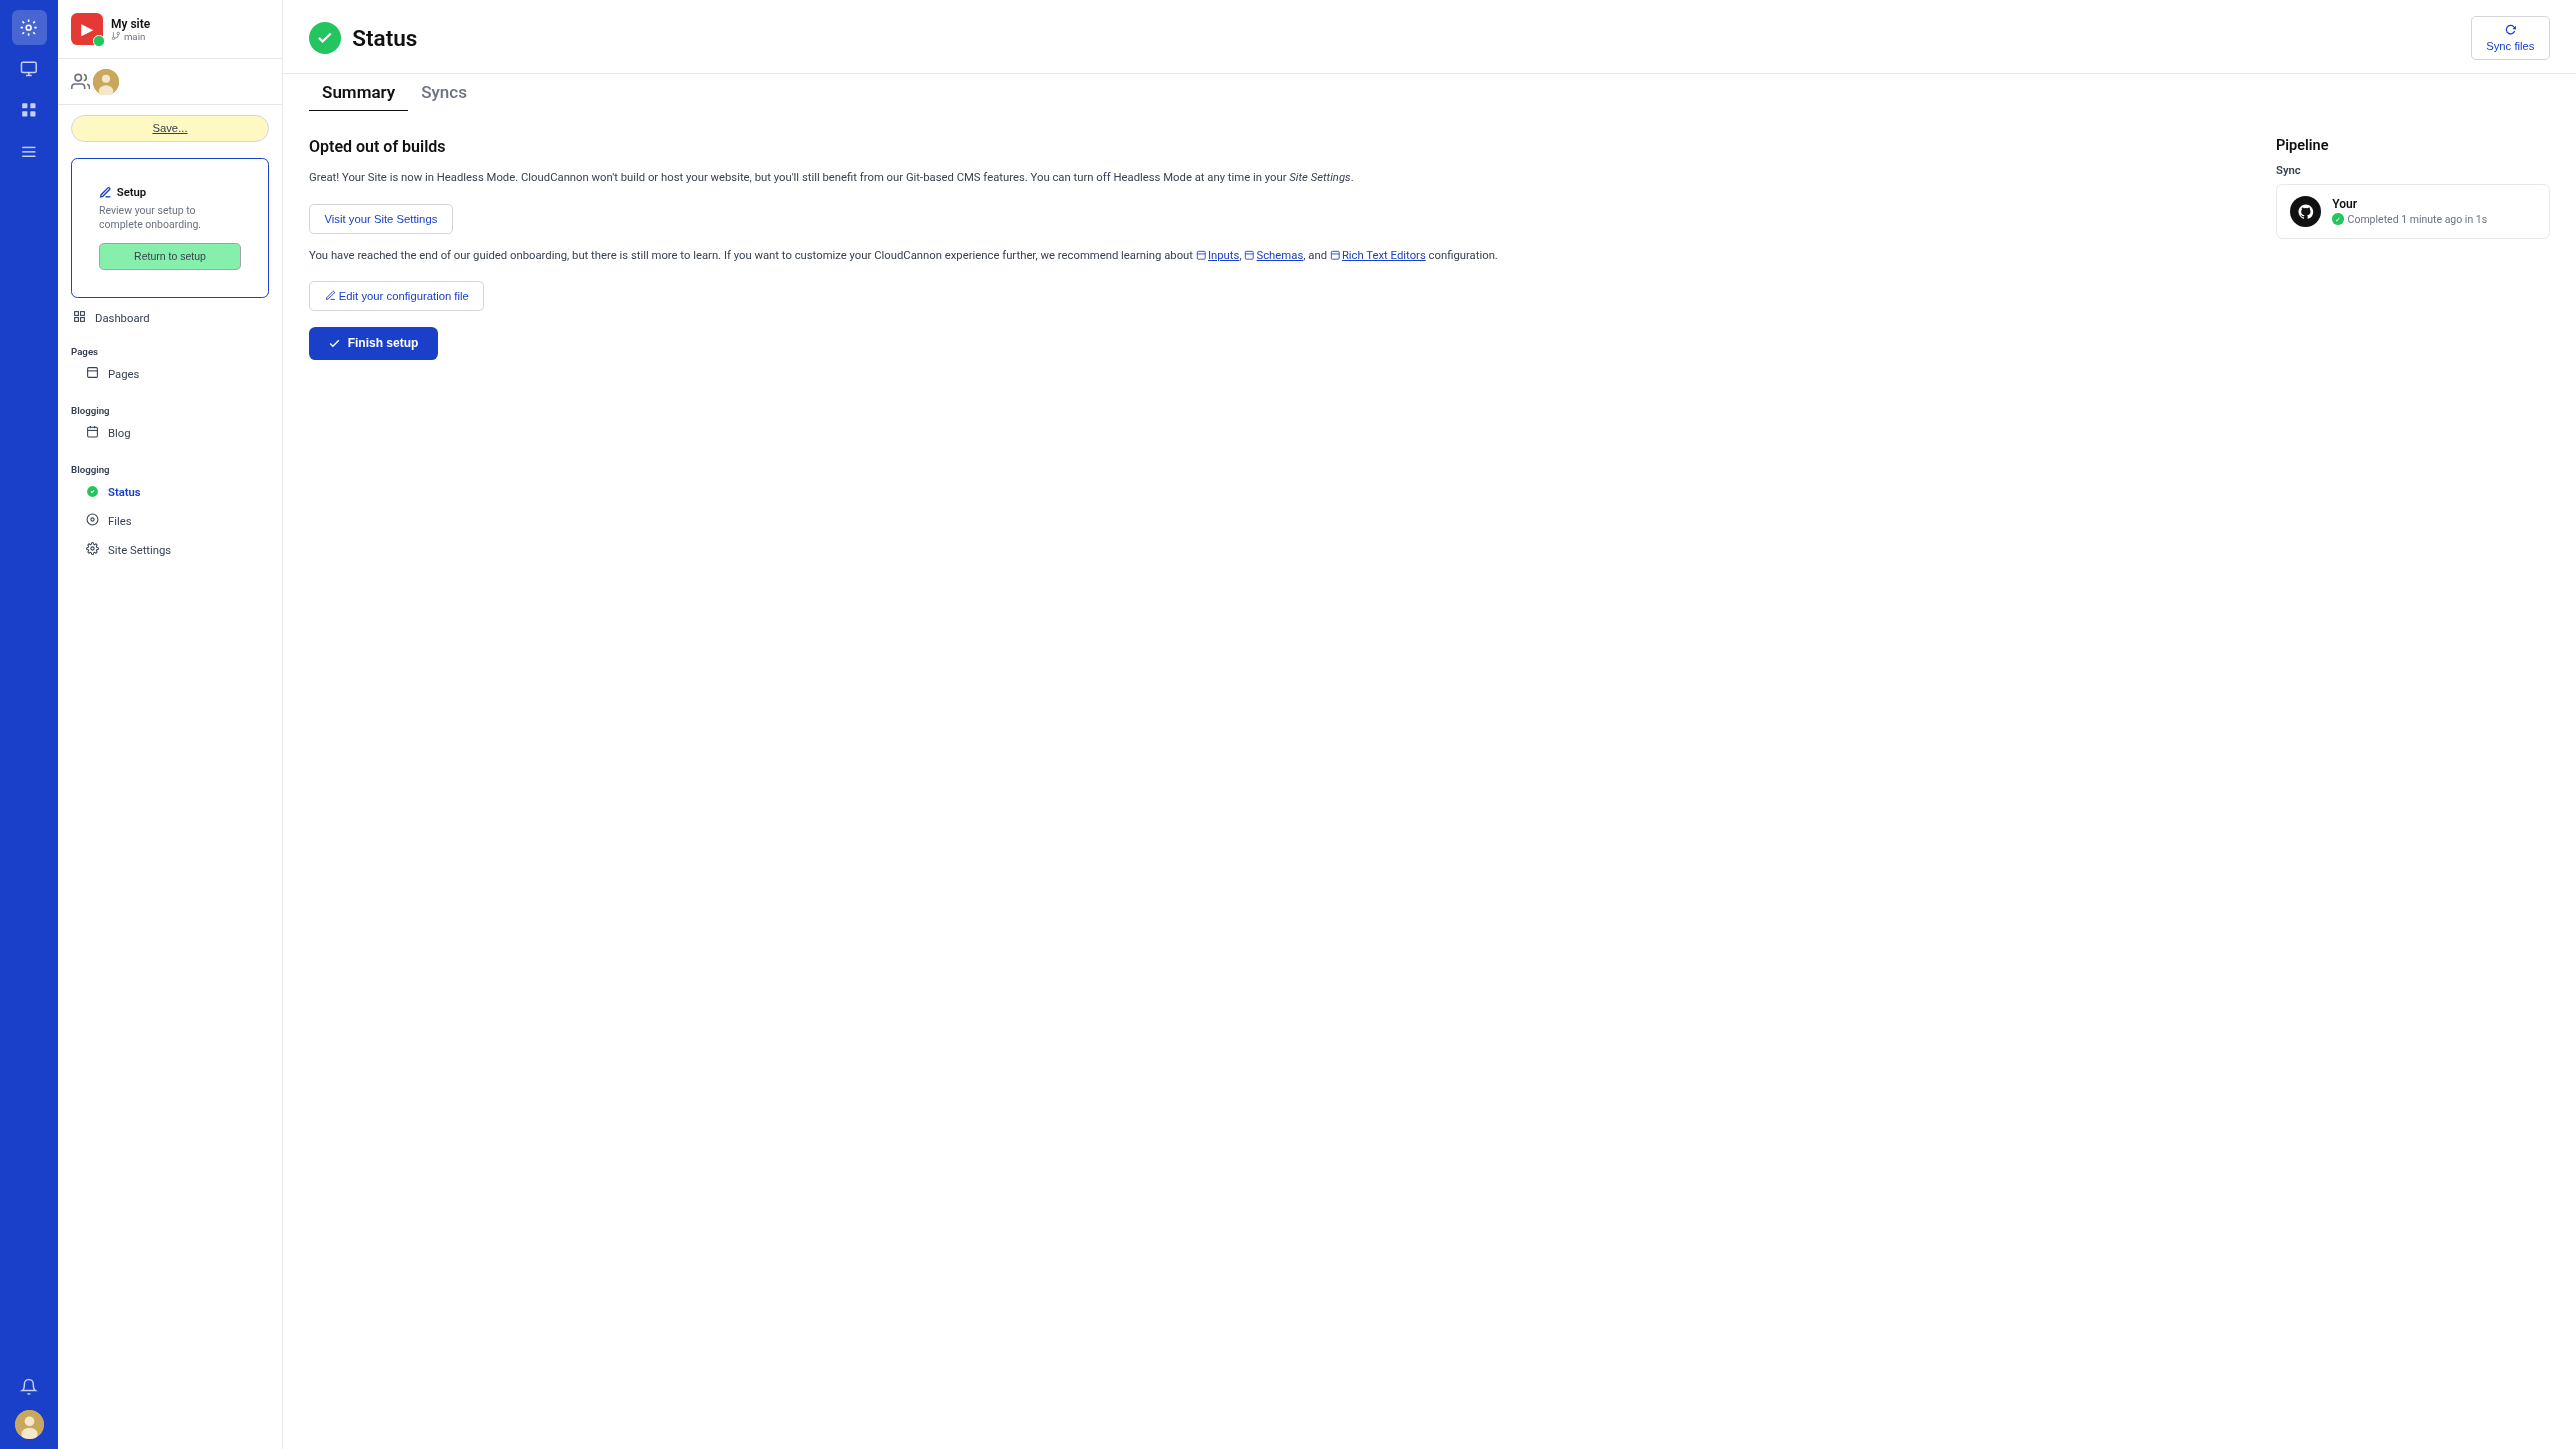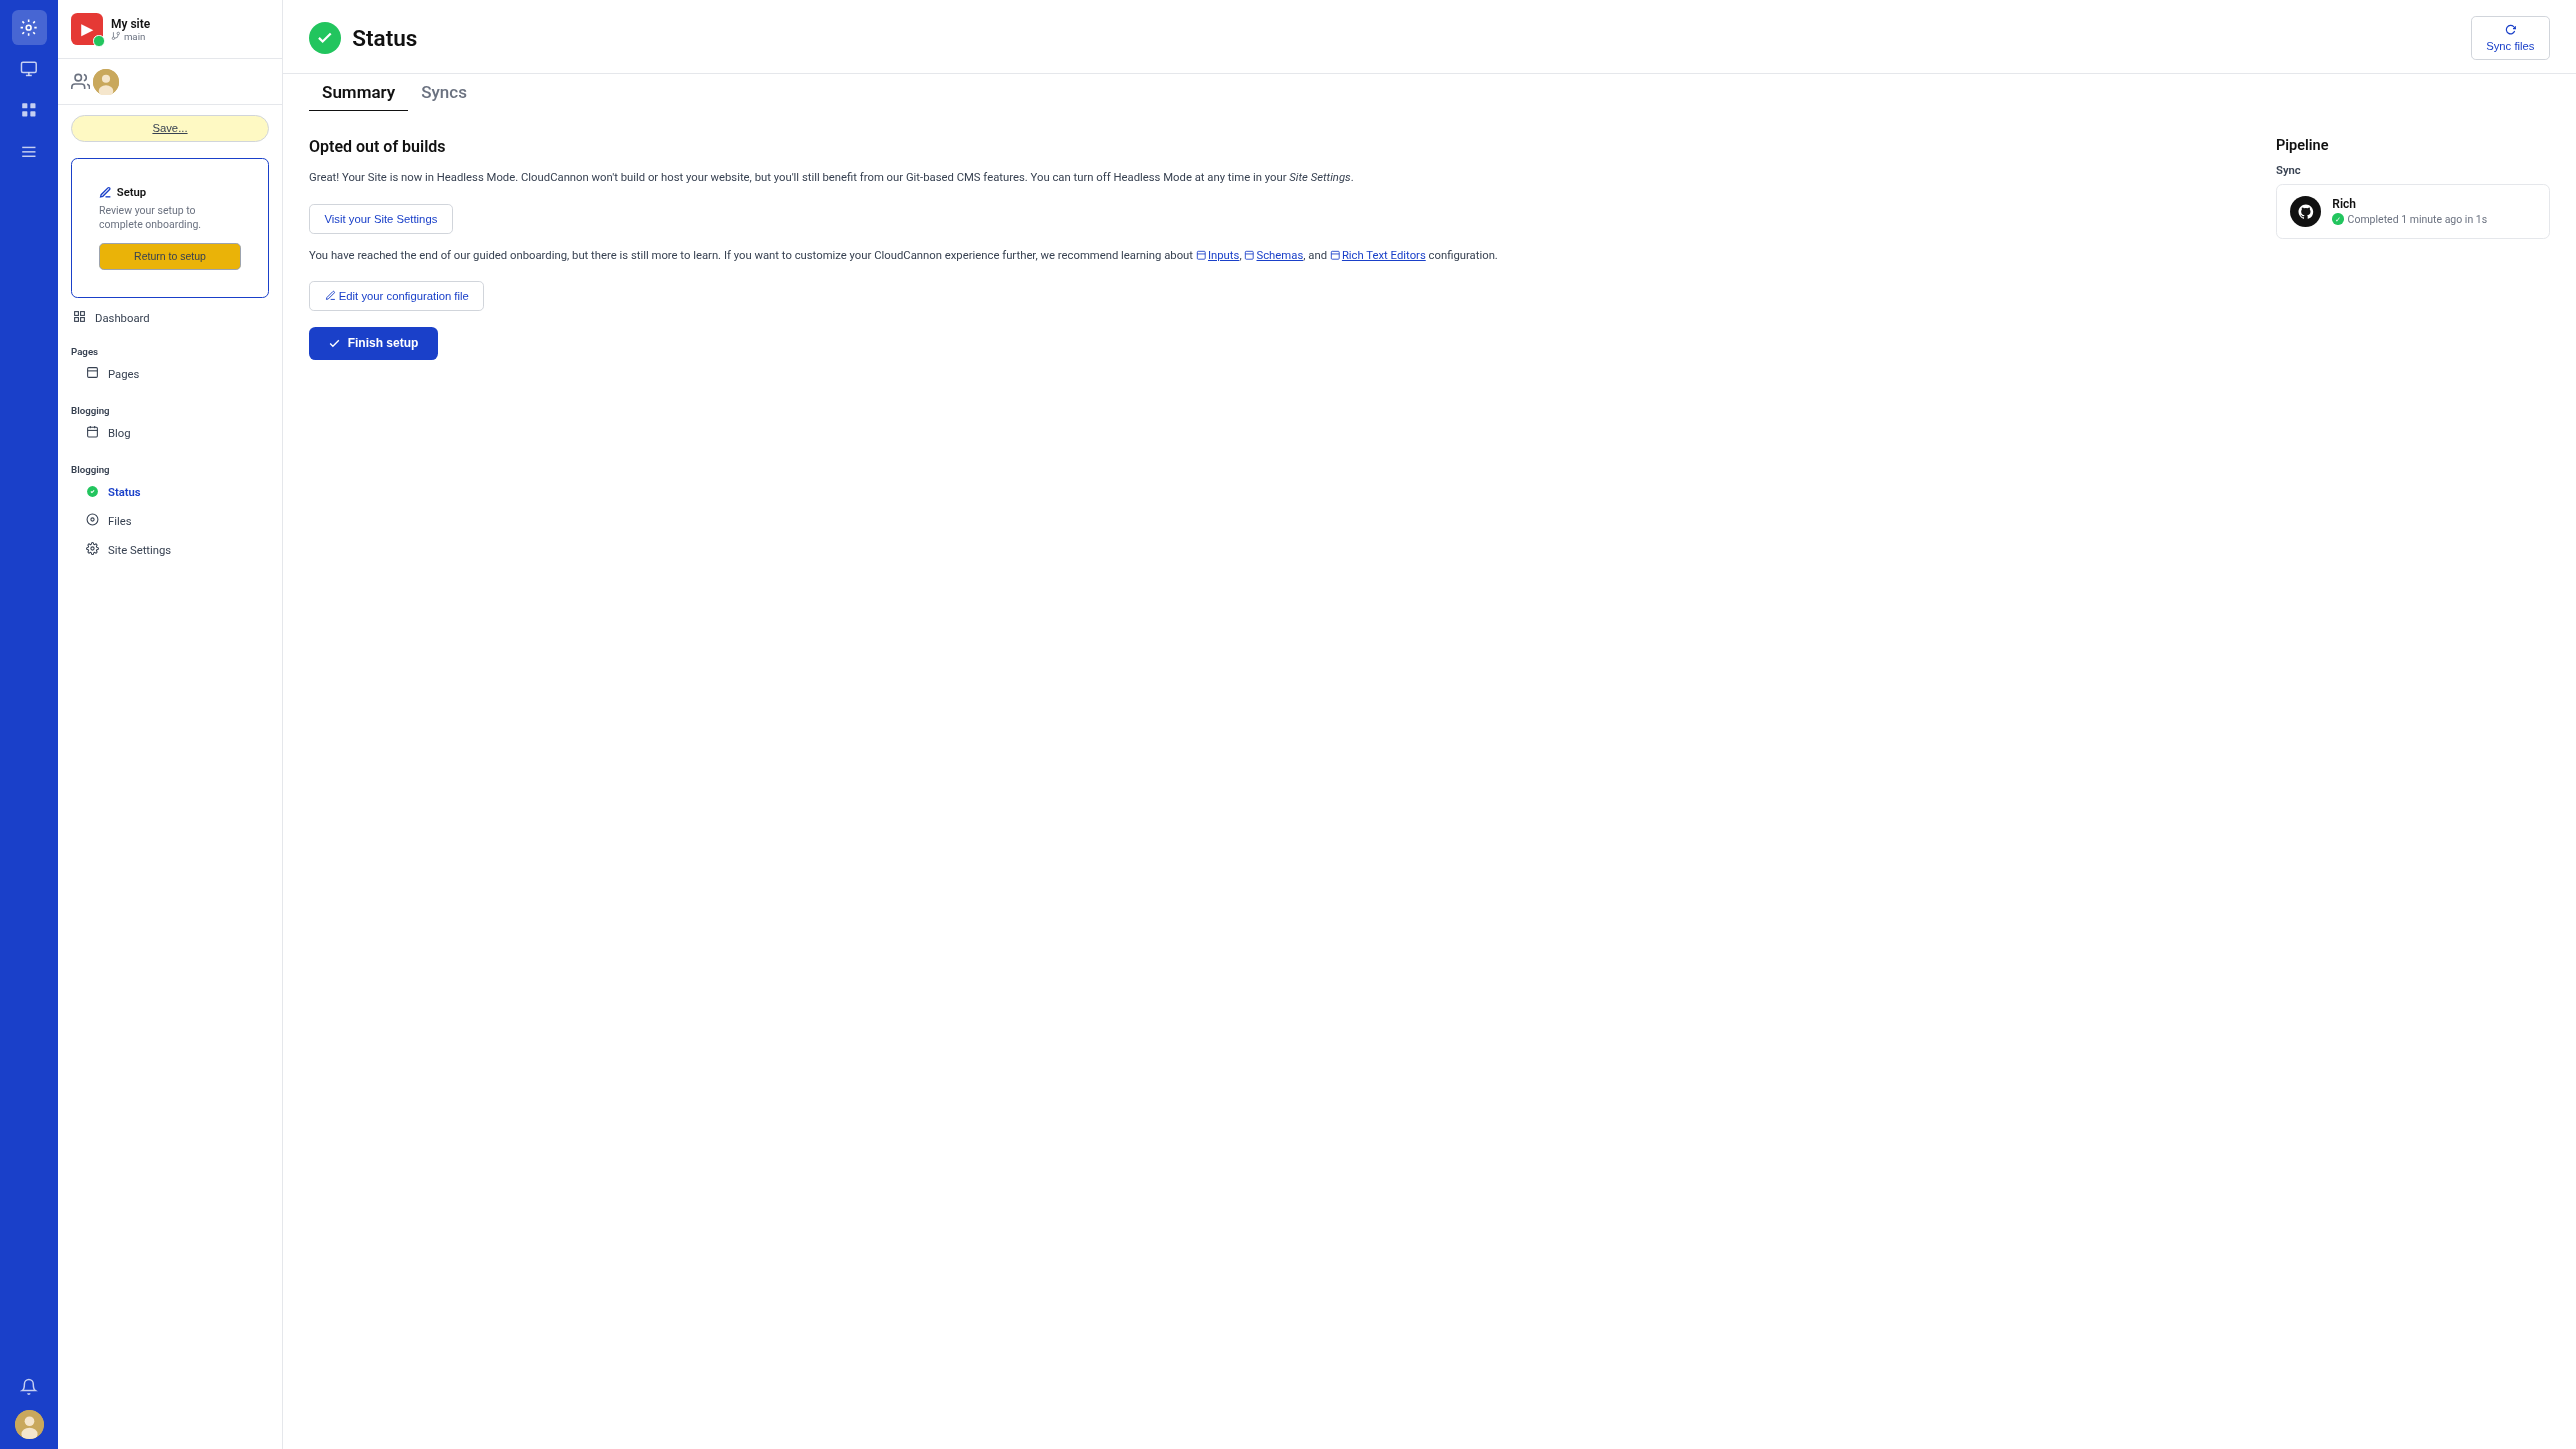--- a/index.html
+++ b/index.html
@@ -142,21 +142,21 @@
       color: #111;
       margin-bottom: 4.8px;
       font-size: 11.3px;
     }
     .setup-desc { color: #6b7280; font-size: 10.5px; margin-bottom: 9.7px; line-height: 1.4; }
     .return-btn {
       width: 100%;
       padding: 6.4px;
       border: 0.8px solid #9ca3af;
       border-radius: 4.8px;
-      background: #eab308;
+      background: #86efac;
       font-size: 10.5px;
       cursor: pointer;
       color: #374151;
     }
 
     
     .nav-section { padding: 13px 13px 3.2px; }
     .nav-section-title { font-size: 9.7px; font-weight: 600; color: #374151; margin-bottom: 3.2px; text-transform: none; }
     .nav-item {
       display: flex;
@@ -578,21 +578,21 @@
     <div class="pipeline-section">
       <h3 class="pipeline-title">Pipeline</h3>
       <div class="sync-label">Sync</div>
       <div class="pipeline-card">
         <div class="github-icon">
           <svg width="17.7" height="17.7" viewBox="0 0 24 24" fill="white">
             <path d="M12 2C6.477 2 2 6.484 2 12.017c0 4.425 2.865 8.18 6.839 9.504.5.092.682-.217.682-.483 0-.237-.008-.868-.013-1.703-2.782.605-3.369-1.343-3.369-1.343-.454-1.158-1.11-1.466-1.11-1.466-.908-.62.069-.608.069-.608 1.003.07 1.531 1.032 1.531 1.032.892 1.53 2.341 1.088 2.91.832.092-.647.35-1.088.636-1.338-2.22-.253-4.555-1.113-4.555-4.951 0-1.093.39-1.988 1.029-2.688-.103-.253-.446-1.272.098-2.65 0 0 .84-.27 2.75 1.026A9.564 9.564 0 0 1 12 6.844a9.59 9.59 0 0 1 2.504.337c1.909-1.296 2.747-1.027 2.747-1.027.546 1.379.202 2.398.1 2.651.64.7 1.028 1.595 1.028 2.688 0 3.848-2.339 4.695-4.566 4.943.359.309.678.92.678 1.855 0 1.338-.012 2.419-.012 2.747 0 .268.18.58.688.482A10.019 10.019 0 0 0 22 12.017C22 6.484 17.522 2 12 2z"></path>
           </svg>
         </div>
         <div class="pipeline-info">
-          <div class="pipeline-name">Rich</div>
+          <div class="pipeline-name">Your</div>
           <div class="pipeline-status">
             <div class="status-dot">✓</div>
             <span>Completed 1 minute ago in 1s</span>
           </div>
         </div>
       </div>
     </div>
   </div>
 </div>
 

